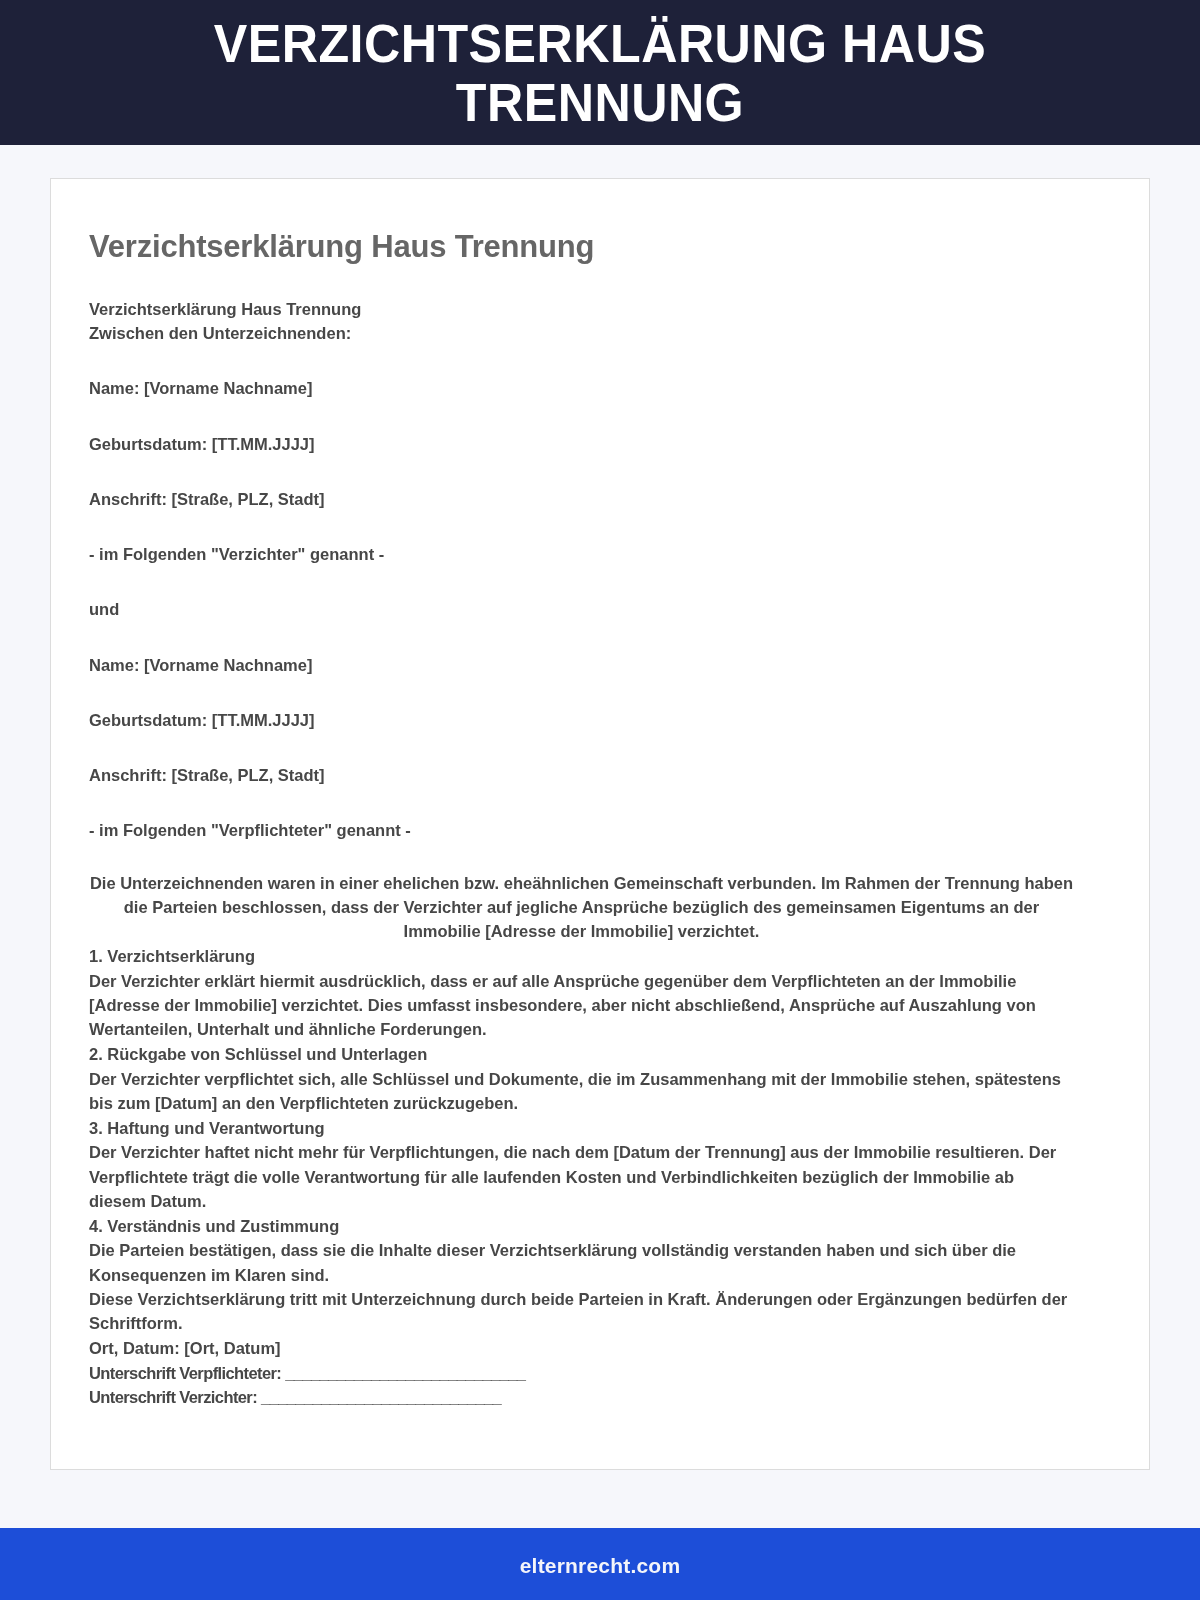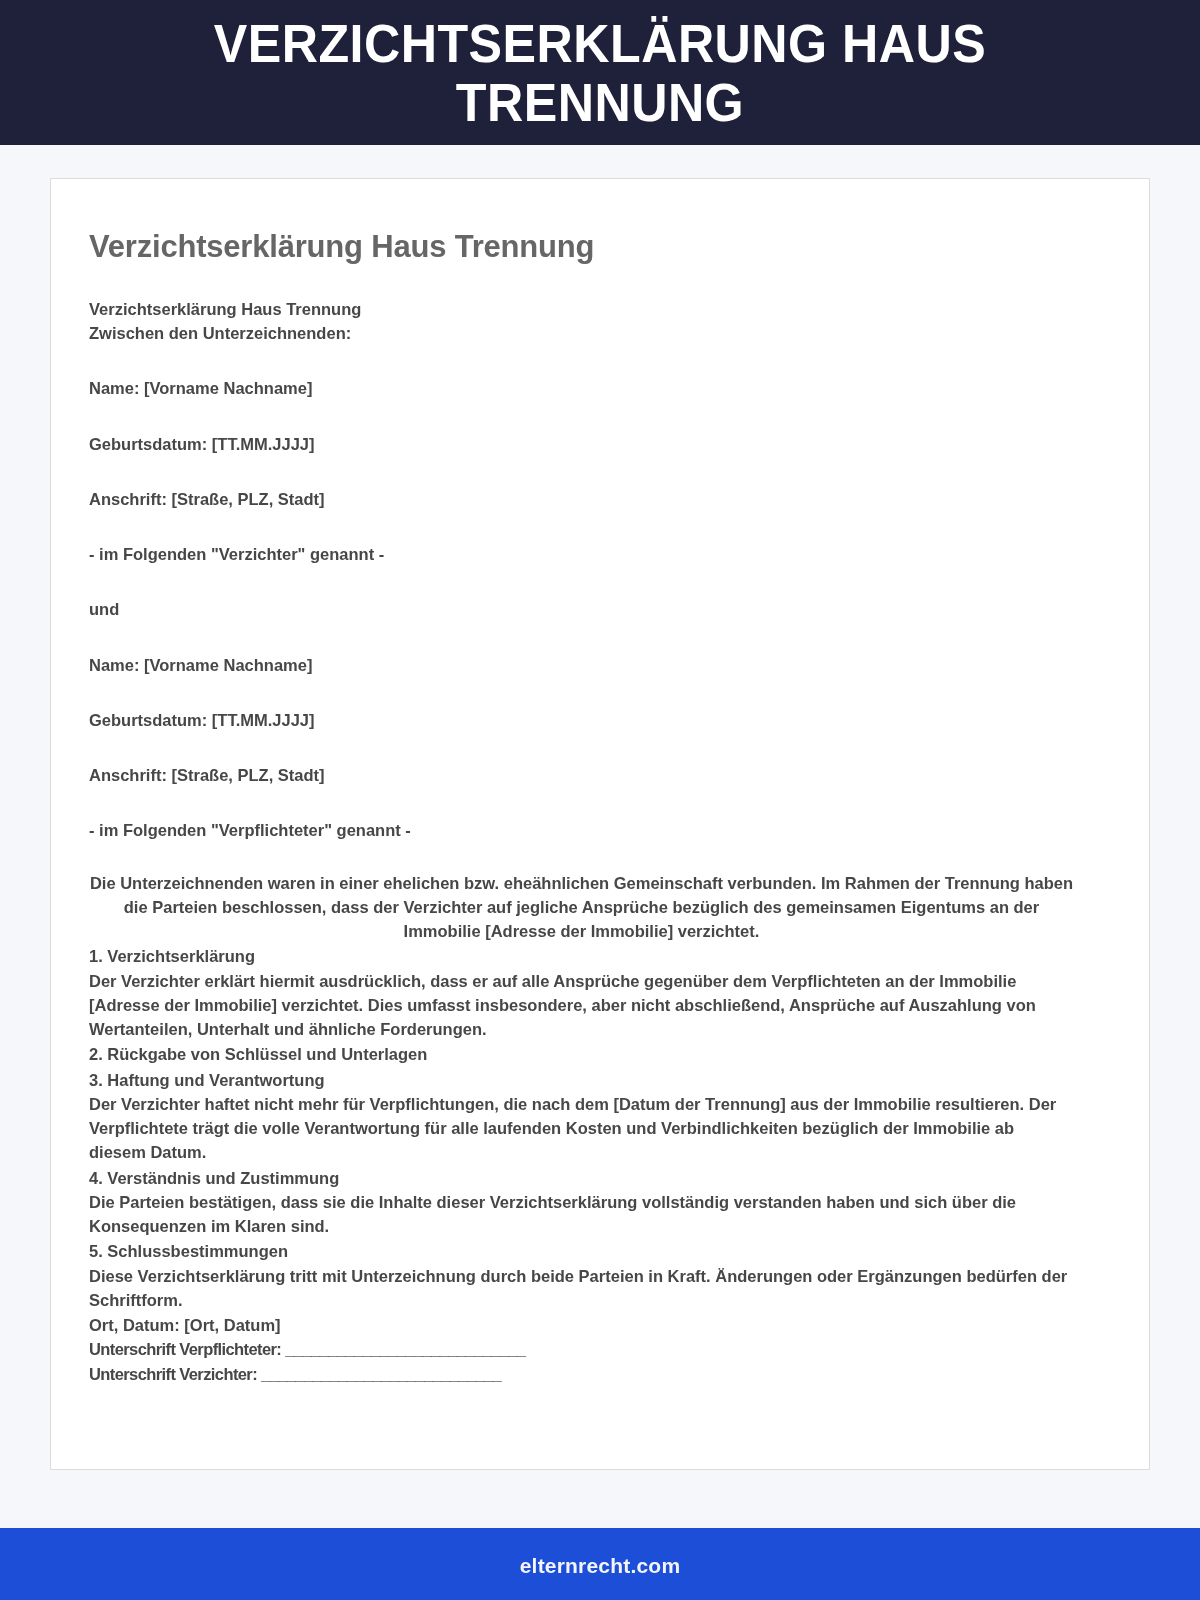--- a/index.html
+++ b/index.html
@@ -131,28 +131,28 @@
       <p class="line sp-top"> Geburtsdatum: [TT.MM.JJJJ]</p>
       <p class="line sp-top"> Anschrift: [Straße, PLZ, Stadt]</p>
       <p class="line sp-top"> - im Folgenden "Verpflichteter" genannt -</p>
 
       <p class="para first">Die Unterzeichnenden waren in einer ehelichen bzw. eheähnlichen Gemeinschaft verbunden. Im Rahmen der Trennung haben die Parteien beschlossen, dass der Verzichter auf jegliche Ansprüche bezüglich des gemeinsamen Eigentums an der Immobilie [Adresse der Immobilie] verzichtet.</p>
 
       <p class="line sp-top-sm"> 1. Verzichtserklärung</p>
       <p class="para">Der Verzichter erklärt hiermit ausdrücklich, dass er auf alle Ansprüche gegenüber dem Verpflichteten an der Immobilie [Adresse der Immobilie] verzichtet. Dies umfasst insbesondere, aber nicht abschließend, Ansprüche auf Auszahlung von Wertanteilen, Unterhalt und ähnliche Forderungen.</p>
 
       <p class="line sp-top-sm"> 2. Rückgabe von Schlüssel und Unterlagen</p>
+      <p class="para">Der Verzichter verpflichtet sich, alle Schlüssel und Dokumente, die im Zusammenhang mit der Immobilie stehen, spätestens bis zum [Datum] an den Verpflichteten zurückzugeben.</p>
 
       <p class="line sp-top-sm"> 3. Haftung und Verantwortung</p>
       <p class="para">Der Verzichter haftet nicht mehr für Verpflichtungen, die nach dem [Datum der Trennung] aus der Immobilie resultieren. Der Verpflichtete trägt die volle Verantwortung für alle laufenden Kosten und Verbindlichkeiten bezüglich der Immobilie ab diesem Datum.</p>
 
       <p class="line sp-top-sm"> 4. Verständnis und Zustimmung</p>
       <p class="para">Die Parteien bestätigen, dass sie die Inhalte dieser Verzichtserklärung vollständig verstanden haben und sich über die Konsequenzen im Klaren sind.</p>
 
-      <p class="line sp-top-sm"> 5. Schlussbestimmungen</p>
       <p class="para">Diese Verzichtserklärung tritt mit Unterzeichnung durch beide Parteien in Kraft. Änderungen oder Ergänzungen bedürfen der Schriftform.</p>
 
       <p class="line sp-top-sm"> Ort, Datum: [Ort, Datum]</p>
       <p class="line sig-rule"> Unterschrift Verpflichteter: ____________________________</p>
       <p class="line sig-rule"> Unterschrift Verzichter: ____________________________</p>
 
     </div>
   </article>
 </div>
 

